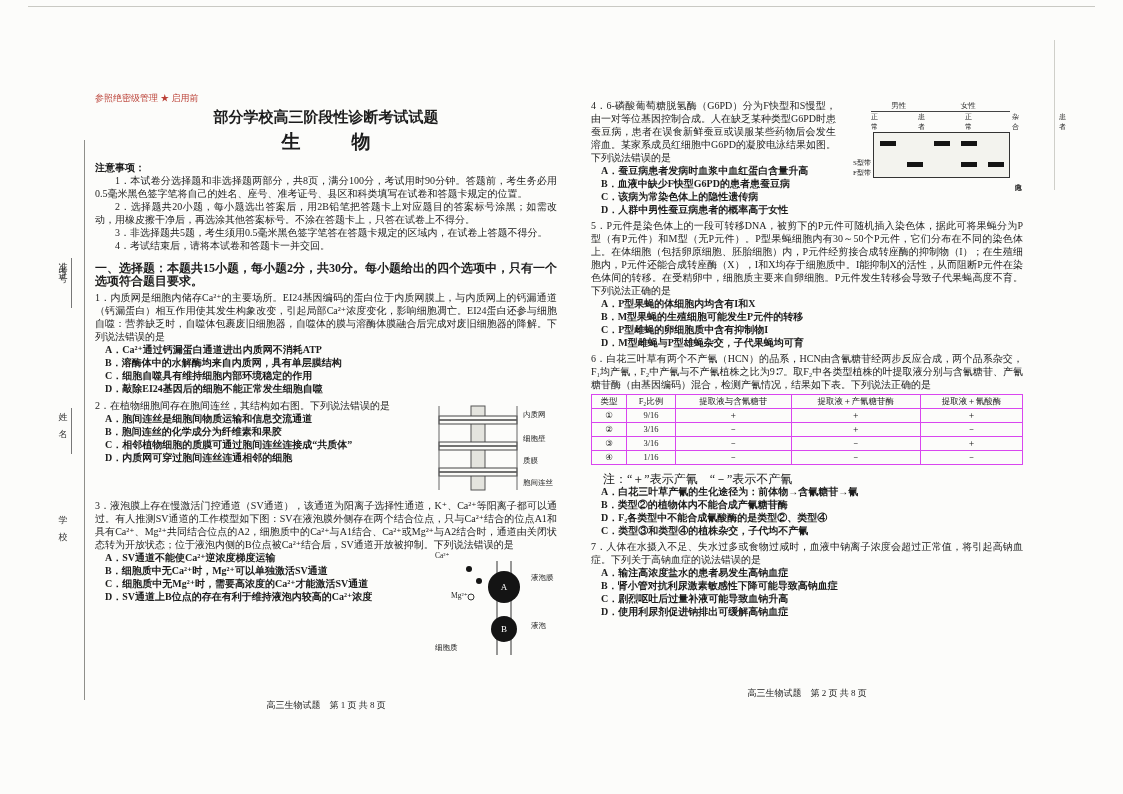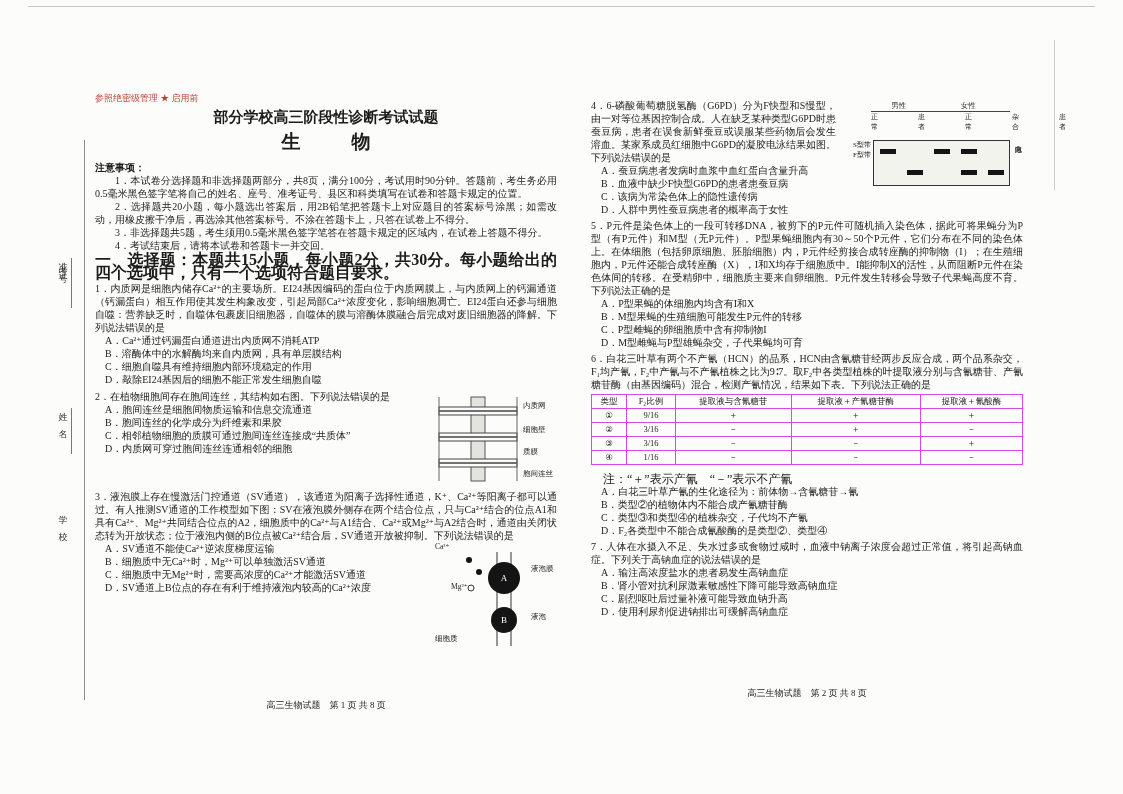--- a/index.html
+++ b/index.html
@@ -14,42 +14,42 @@
   .col-left{position:absolute;left:95px;top:92px;width:462px;}
   .col-right{position:absolute;left:591px;top:96px;width:432px;}
 
   .security{color:#bb4036;font-size:9px;margin:0 0 3px 0;}
   .title{text-align:center;font-size:15px;font-weight:bold;margin:0 0 2px 0;}
   .subject{text-align:center;font-size:19px;font-weight:bold;letter-spacing:16px;text-indent:16px;margin:0 0 6px 0;}
 
   p{margin:0;}
   .notes-title{font-weight:bold;font-size:10px;line-height:13px;}
   .note{font-size:10px;line-height:13px;text-indent:2em;text-align:justify;}
-  .section{font-weight:bold;font-size:16px;line-height:13px;margin-top:1px;text-align:justify;}
+  .section{font-weight:bold;font-size:12px;line-height:13px;margin-top:10px;text-align:justify;}
   .stem{font-size:10px;line-height:13px;text-align:justify;margin-top:3px;}
-  .opt{font-size:10px;line-height:13px;padding-left:1em;text-align:justify;}
+  .opt{font-size:10px;line-height:13px;padding-left:1em;text-align:justify;font-weight:bold;}
   .question{margin-bottom:1px;}
 
   .q2wrap{display:flex;gap:4px;}
   .q2text{flex:1;min-width:0;}
   .fig{position:relative;flex:none;font-size:7.5px;color:#222;}
   .fig2{width:122px;height:100px;}
   .fig3{width:122px;height:106px;}
   .flabel{position:absolute;white-space:nowrap;font-size:7.5px;line-height:9px;}
   .q3wrap{display:flex;gap:2px;}
   .q3opts{flex:1;min-width:0;}
 
   .fig4{float:right;width:182px;margin:2px 0 3px 5px;font-size:7.5px;}
   .gel-groups{display:flex;padding-left:30px;padding-right:13px;justify-content:space-between;}
   .gel-groups span{text-align:center;border-bottom:1px solid #444;}
   .gel-male{width:40%;}
   .gel-female{width:60%;}
   .gel-lanes{display:flex;padding-left:30px;padding-right:13px;gap:40px;}
   .gel-lanes span{flex:1;text-align:center;font-size:7px;}
-  .gel-body{display:flex;align-items:flex-start;margin-top:8px;}
+  .gel-body{display:flex;align-items:flex-end;}
   .gel-rowlabels{width:30px;display:flex;flex-direction:column;justify-content:space-around;text-align:right;padding-right:2px;font-size:7px;}
   .gel-box{flex:1;border:1px solid #333;height:44px;position:relative;background:#f3f3ee;}
   .band{position:absolute;width:16px;height:5px;background:#141414;}
   .gel-dir{width:13px;writing-mode:vertical-rl;font-size:7px;text-align:center;color:#333;}
 
   table.q6{border-collapse:collapse;width:100%;margin-top:3px;font-size:8.5px;}
   table.q6 th,table.q6 td{border:1px solid #d946ef;padding:1px 2px;text-align:center;font-weight:normal;line-height:11px;}
   .tnote{font-size:12px;line-height:12px;padding-left:1em;margin-top:8px;}
 
   .footer{position:absolute;font-size:9px;text-align:center;color:#222;}
@@ -233,22 +233,22 @@
           <td>1/16</td>
           <td>－</td>
           <td>－</td>
           <td>－</td>
         </tr>
       </tbody>
         </table>
       <p class="tnote">注：“＋”表示产氰　“－”表示不产氰</p>
       <p class="opt">A．白花三叶草产氰的生化途径为：前体物→含氰糖苷→氰</p>
       <p class="opt">B．类型②的植物体内不能合成产氰糖苷酶</p>
+      <p class="opt">D．F₂各类型中不能合成氰酸酶的是类型②、类型④</p>
       <p class="opt">C．类型③和类型④的植株杂交，子代均不产氰</p>
-      <p class="opt">D．F₂各类型中不能合成氰酸酶的是类型②、类型④</p>
     </div>
 
     <div class="question">
       <p class="stem">7．人体在水摄入不足、失水过多或食物过咸时，血液中钠离子浓度会超过正常值，将引起高钠血症。下列关于高钠血症的说法错误的是</p>
       <p class="opt">A．输注高浓度盐水的患者易发生高钠血症</p>
       <p class="opt">B．肾小管对抗利尿激素敏感性下降可能导致高钠血症</p>
       <p class="opt">C．剧烈呕吐后过量补液可能导致血钠升高</p>
       <p class="opt">D．使用利尿剂促进钠排出可缓解高钠血症</p>
     </div>
   </div>

